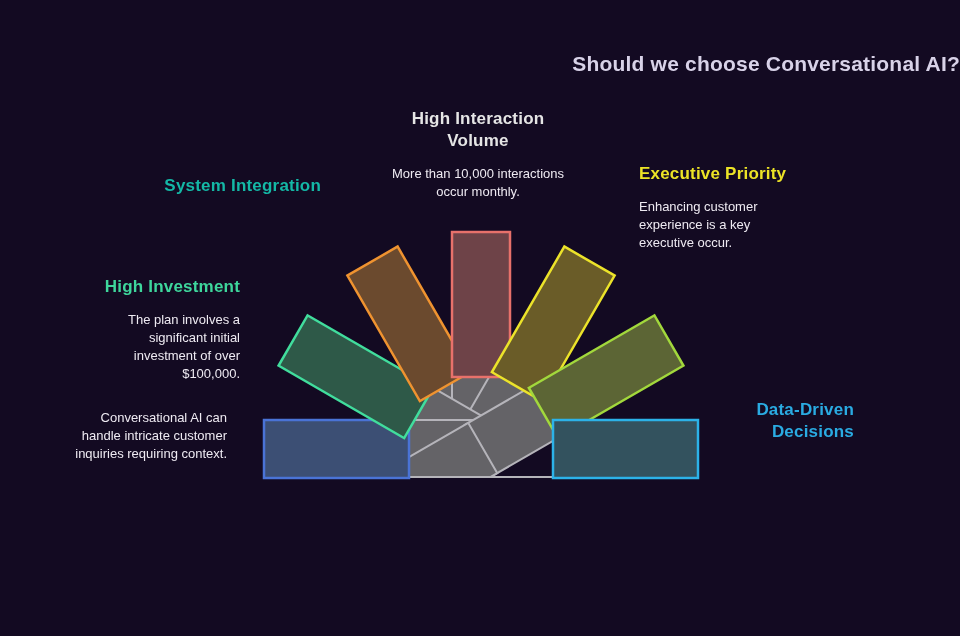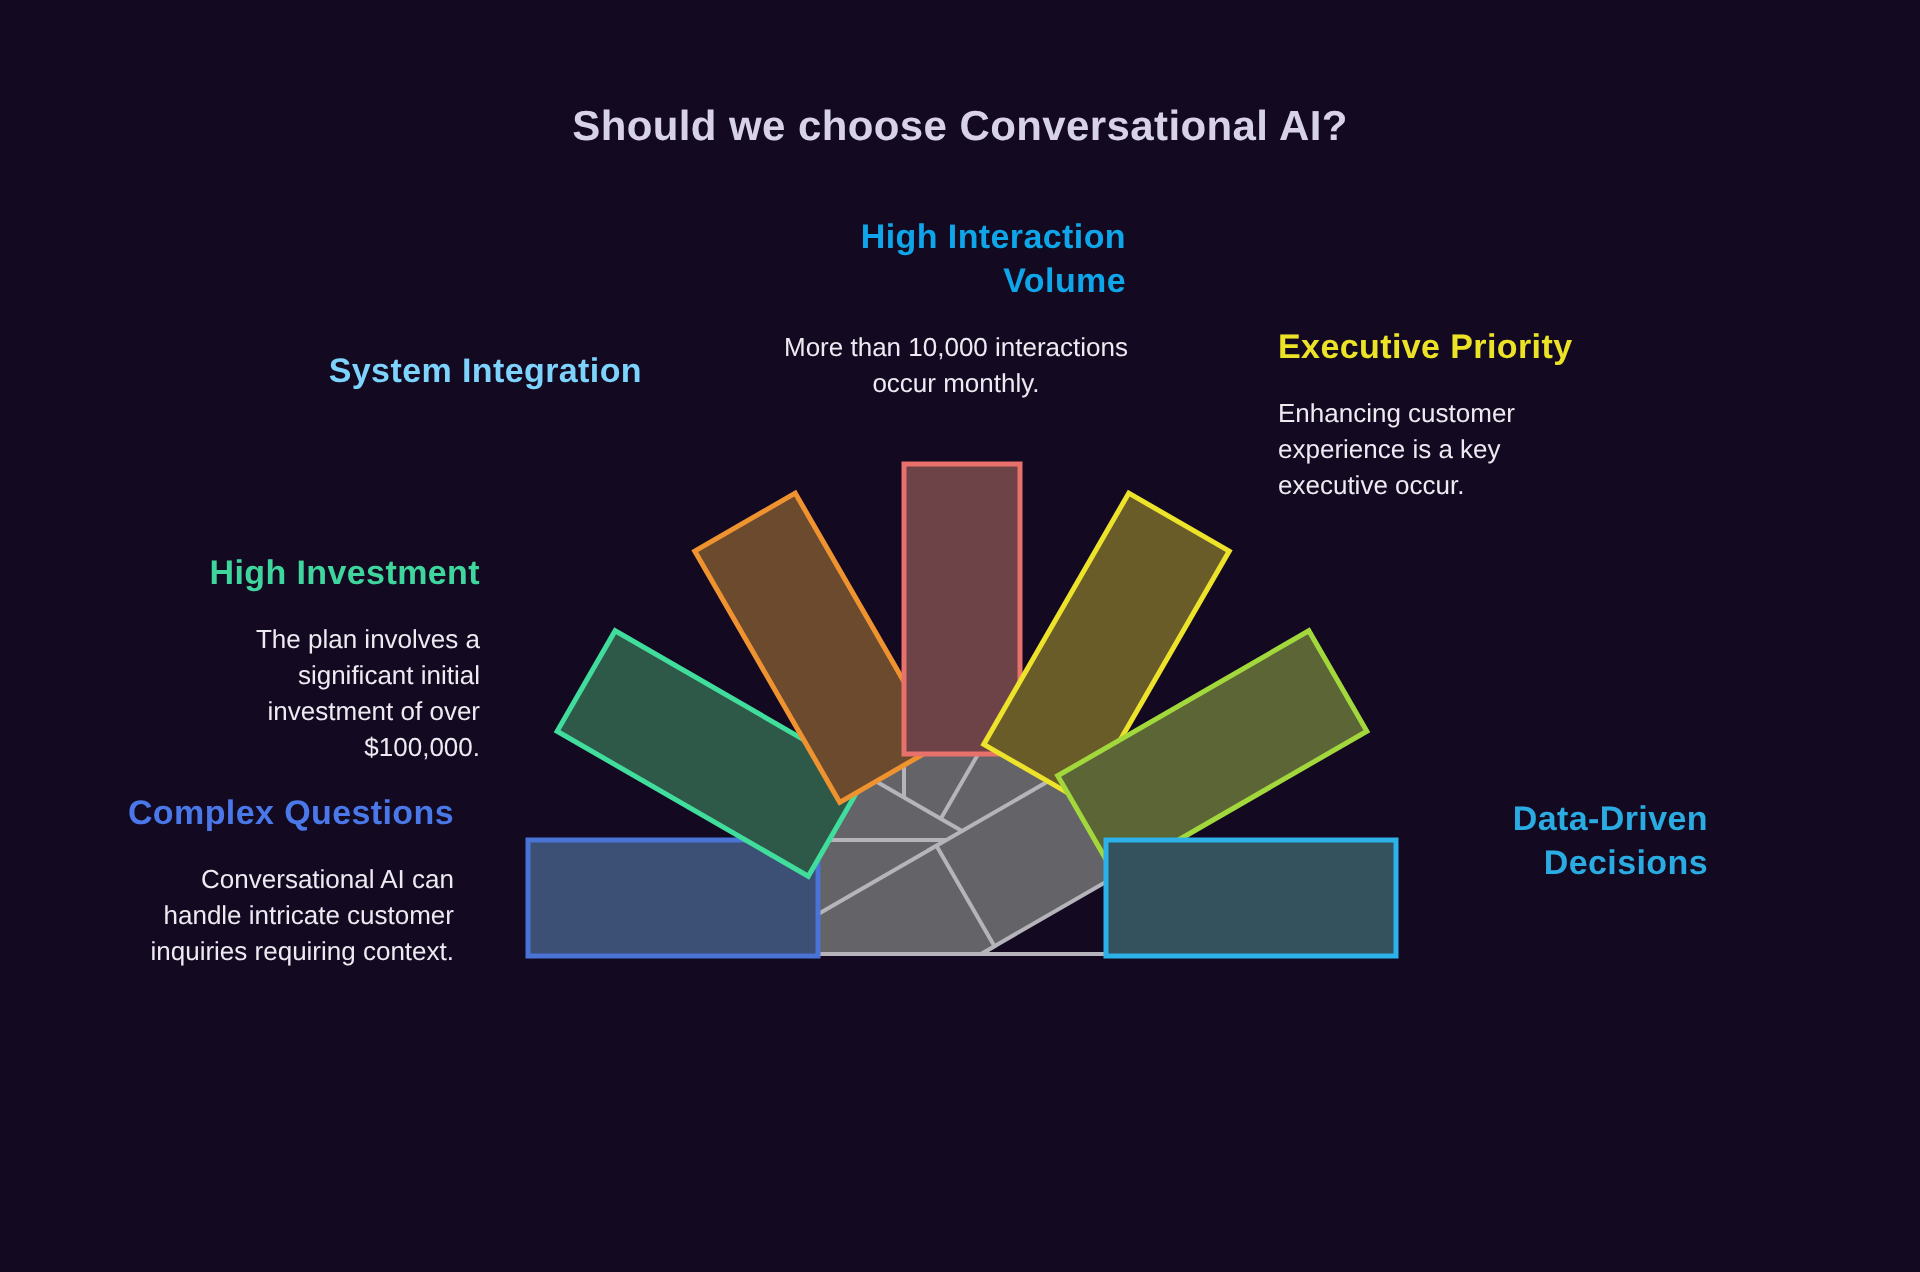--- a/index.html
+++ b/index.html
@@ -3,21 +3,21 @@
 <meta charset="utf-8">
 <style>
   html,body{margin:0;padding:0;}
   body{
     width:960px;height:636px;position:relative;overflow:hidden;
     background:#130a22;
     font-family:"Liberation Sans",sans-serif;
   }
   .stage{position:absolute;left:0;top:0;width:960px;height:636px;}
   .title{
-    position:absolute;top:52px;left:0;width:960px;text-align:center;
+    position:absolute;top:52px;left:0;width:960px;text-align:right;
     font-size:21px;font-weight:700;color:#d8d2e8;letter-spacing:.2px;
   }
   #fan-svg{position:absolute;left:0;top:0;width:960px;height:636px;}
   .block{position:absolute;}
   .block h3{margin:0;font-size:17px;font-weight:700;line-height:22px;letter-spacing:.2px;}
   .block p{margin:13px 0 0 0;font-size:13px;line-height:18px;color:#eeeaf2;}
   .align-right{text-align:right;}
   .align-left{text-align:left;}
   .align-center{text-align:center;}
   #b-interaction{left:368px;top:108px;width:220px;}
@@ -58,35 +58,34 @@
       <rect x="-29" y="-217" width="58" height="145" fill="#6b4a2e" stroke="#ef9330" stroke-width="2.5" transform="translate(481,449) rotate(-30)"></rect>
       <rect x="-29" y="-217" width="58" height="145" fill="#6e4348" stroke="#e8716b" stroke-width="2.5" transform="translate(481,449) rotate(0)"></rect>
       <rect x="-29" y="-217" width="58" height="145" fill="#6a5c28" stroke="#ece32a" stroke-width="2.5" transform="translate(481,449) rotate(30)"></rect>
       <rect x="-29" y="-217" width="58" height="145" fill="#5c6535" stroke="#a2d83c" stroke-width="2.5" transform="translate(481,449) rotate(60)"></rect>
       <rect x="-29" y="-217" width="58" height="145" fill="#33525e" stroke="#2cb2e8" stroke-width="2.5" transform="translate(481,449) rotate(90)"></rect>
     </svg>
 
   <div class="title">Should we choose Conversational AI?</div>
 
   <div id="b-interaction" class="block align-center">
-    <h3 style="color: #0ea5e9; text-align: right;">High Interaction Volume</h3>
+    <h3 style="color: #e5e5e5;">High Interaction Volume</h3>
     <p>More than 10,000 interactions occur monthly.</p>
   </div>
 
   <div id="b-system" class="block align-right">
-    <h3 style="color: #7dd3fc;">System Integration</h3>
+    <h3 style="color: #14b8a6;">System Integration</h3>
   </div>
 
   <div id="b-invest" class="block align-right">
     <h3 style="color: rgb(62, 214, 156);">High Investment</h3>
     <p>The plan involves a significant initial investment of over $100,000.</p>
   </div>
 
   <div id="b-complex" class="block align-right">
-    <h3 style="color: rgb(74, 120, 232);">Complex Questions</h3>
     <p>Conversational AI can handle intricate customer inquiries requiring context.</p>
   </div>
 
   <div id="b-executive" class="block align-left">
     <h3 style="color: rgb(236, 227, 38);">Executive Priority</h3>
     <p>Enhancing customer experience is a key executive occur.</p>
   </div>
 
 
   <div id="b-data" class="block align-left">

